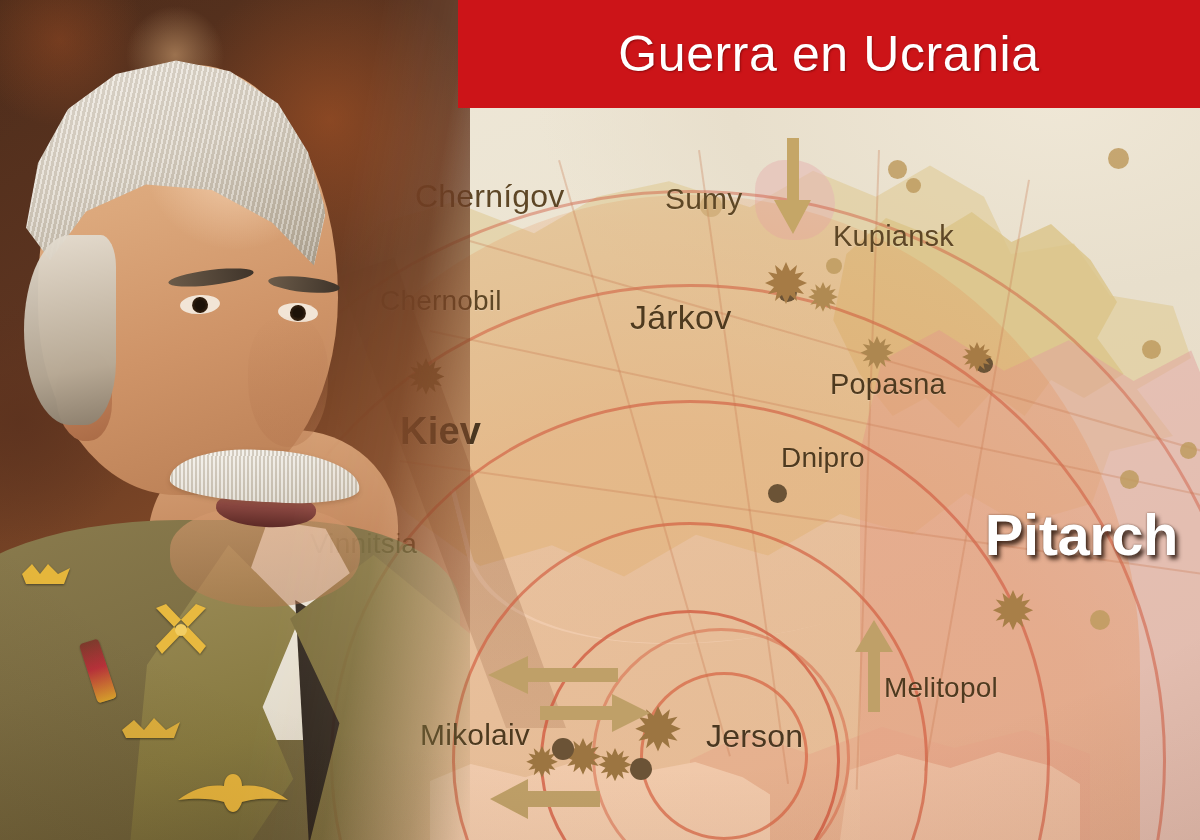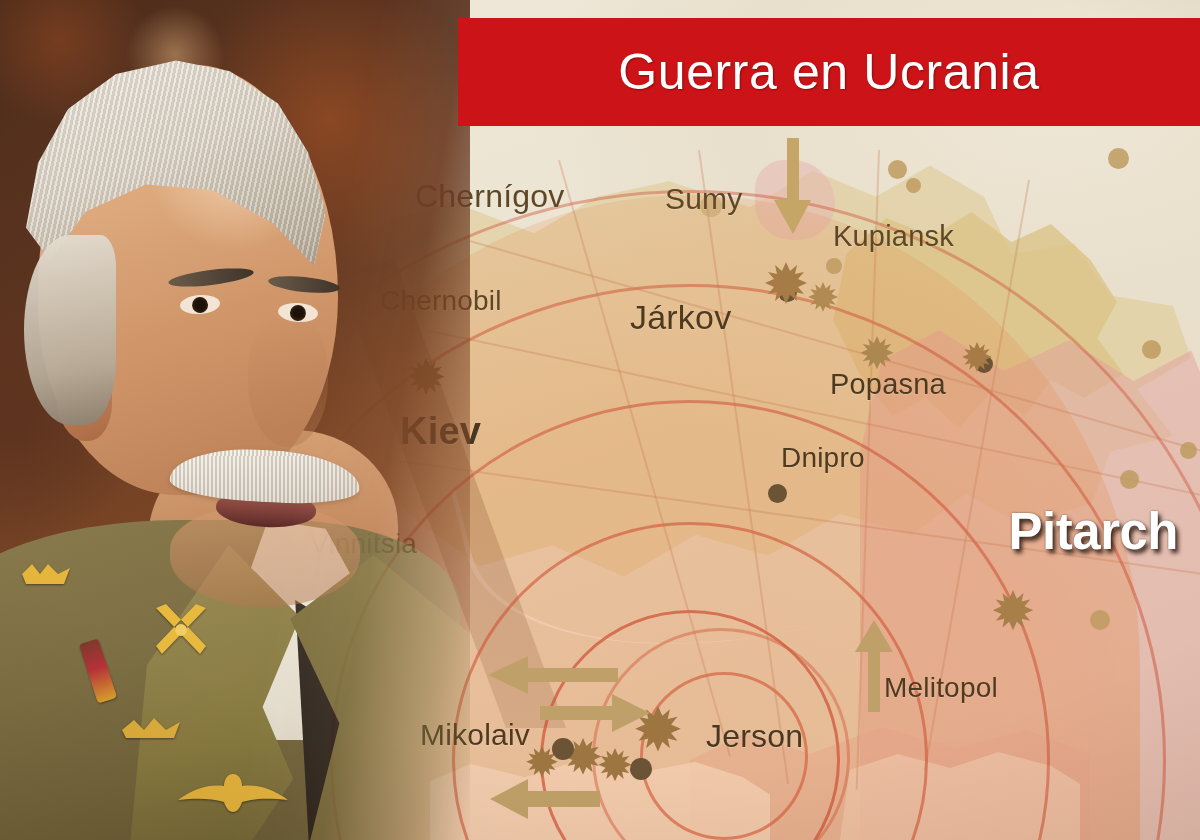--- a/index.html
+++ b/index.html
@@ -233,21 +233,21 @@
     border-radius:44% 44% 52% 52%;
   }
   .ear{
     position:absolute;left:36px;top:296px;width:56px;height:90px;
     background:linear-gradient(160deg,#cf8f66,#a96a45);
     border-radius:52% 40% 46% 58%;
   }
 
   
   .banner{
-    position:absolute;left:458px;top:18px;width:742px;height:108px;
+    position:absolute;left:458px;top:0;width:742px;height:108px;
     background:#cc1418;
     display:flex;align-items:center;justify-content:center;
   }
   .banner-text{
     color:#ffffff;font-size:50px;font-weight:400;letter-spacing:.6px;
     white-space:nowrap;
     text-shadow:1px 1px 2px rgba(90,0,0,.55);
   }
 
   
@@ -256,21 +256,21 @@
     text-align:right;
     color:#ffffff;
     font-weight:700;
     line-height:.98;
     text-shadow:3px 4px 4px rgba(30,12,4,.80), 0 0 2px rgba(40,18,6,.6);
     letter-spacing:-.5px;
   }
   .hl-line{display:block;white-space:nowrap;}
   .hl-1{font-size:62px;}
   .hl-2{font-size:62px;margin-top:4px;}
-  .hl-3{font-size:51px;margin-top:2px;}
+  .hl-3{font-size:58px;margin-top:2px;}
 
   
   .vignette{
     position:absolute;inset:0;pointer-events:none;
     background:radial-gradient(ellipse 110% 90% at 55% 42%, rgba(0,0,0,0) 55%, rgba(60,25,8,.18) 100%);
   }
 </style>
 </head>
 <body>
 

